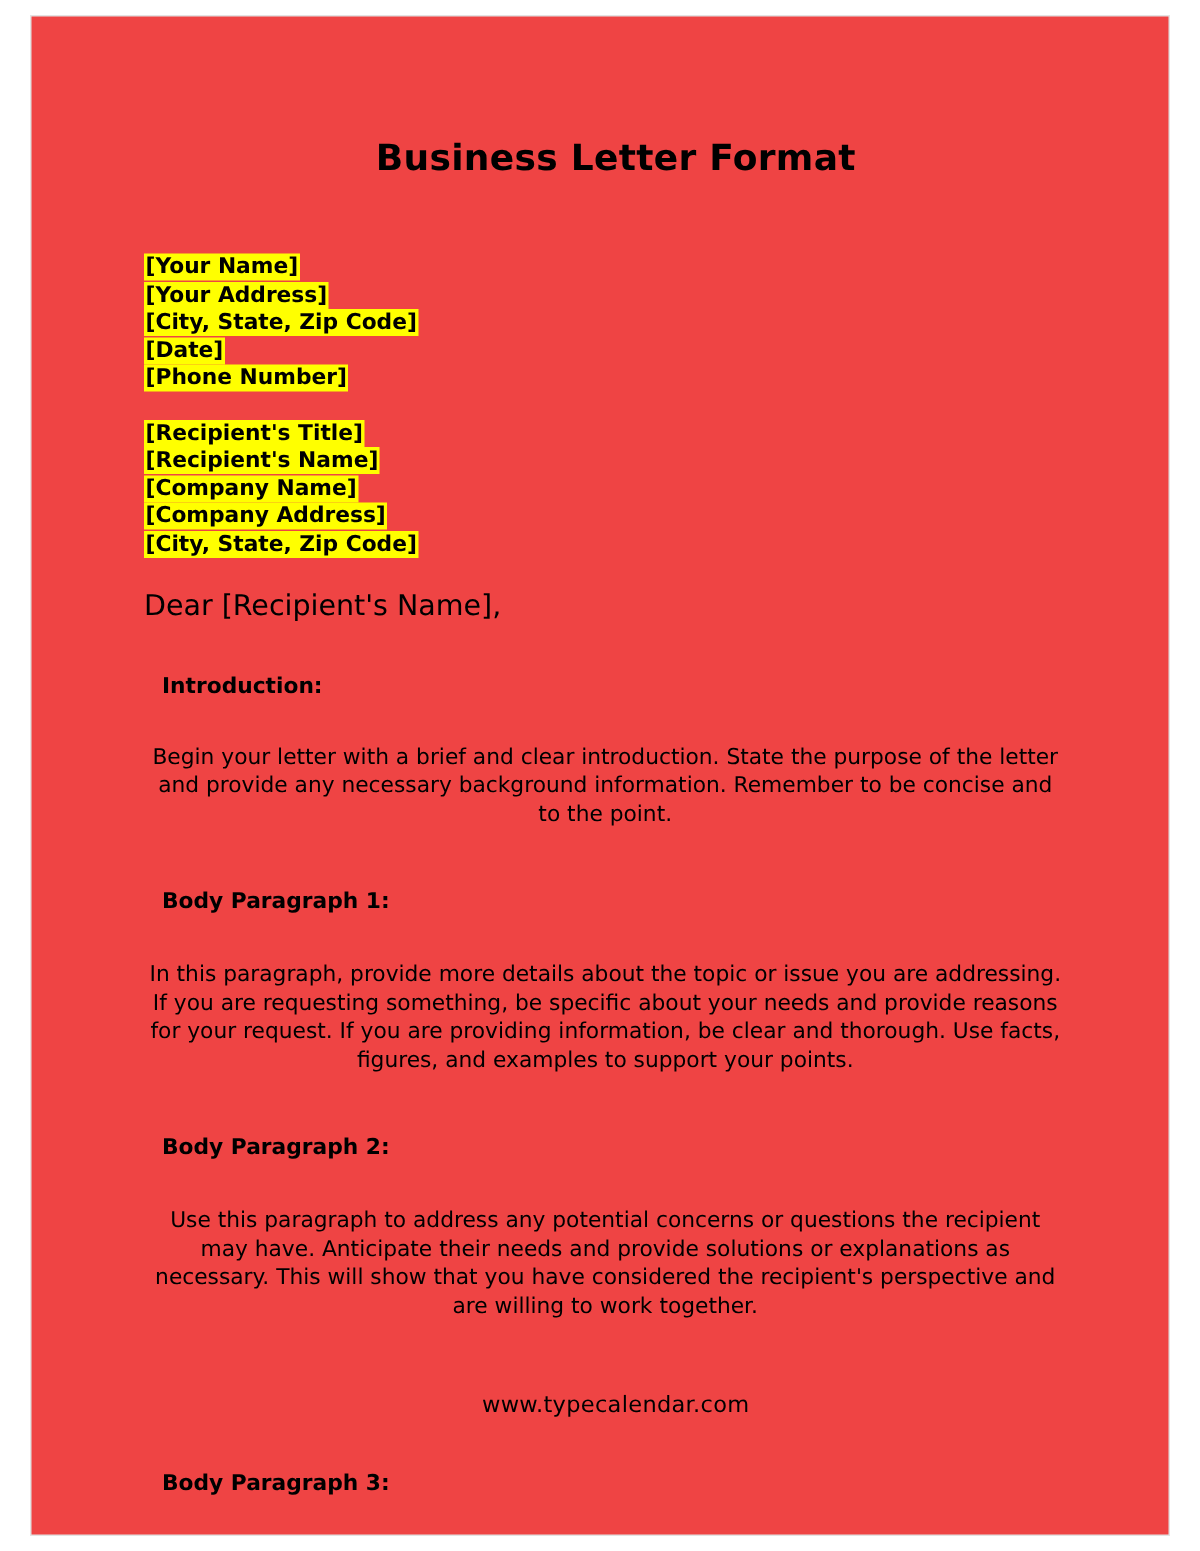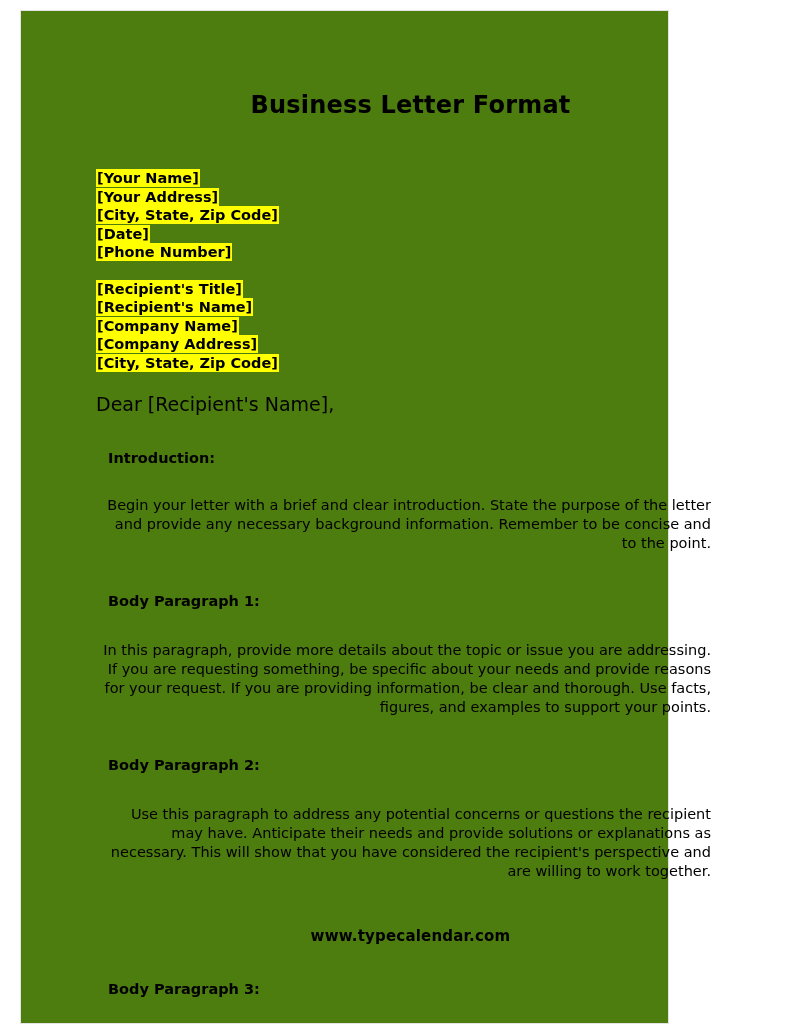--- a/index.html
+++ b/index.html
@@ -19,23 +19,23 @@
     width: 800px;
     height: 1034px;
     background: #ffffff;
     box-sizing: border-box;
     padding: 0;
   }
   .sheet {
     position: absolute;
     left: 20px;
     top: 10px;
-    width: 649px;
+    width: 760px;
     height: 1014px;
-    background: #4d7c0f;
+    background: #ef4444;
     border: 1px solid #e3e3e3;
     box-sizing: border-box;
   }
   .content {
     position: absolute;
     left: 75px;
     top: 80px;
     width: 615px;
   }
   .doc-title {
@@ -69,25 +69,25 @@
   .section-head {
     font-size: 14.5px;
     font-weight: bold;
     line-height: 20px;
     margin: 12px;
   }
   .para {
     font-size: 14.5px;
     line-height: 19px;
     margin: 0;
-    text-align: right;
+    text-align: center;
   }
   .footer-url {
     font-size: 15px;
-    font-weight: bold;
+    font-weight: normal;
     text-align: center;
     margin: 0;
     letter-spacing: 0.2px;
     padding-left: 14px;
   }
   .sp-16 { height: 16px; }
   .sp-18 { height: 18px; }
   .sp-22 { height: 22px; }
   .sp-26 { height: 26px; }
   .sp-46 { height: 46px; }

